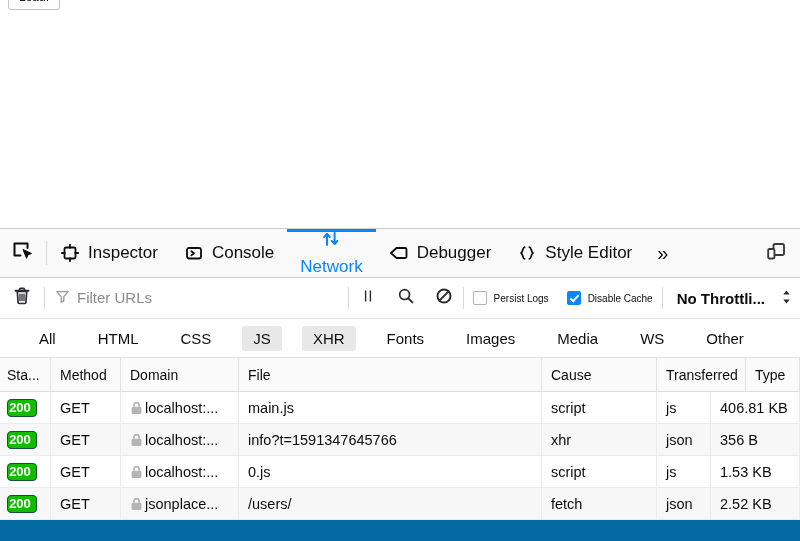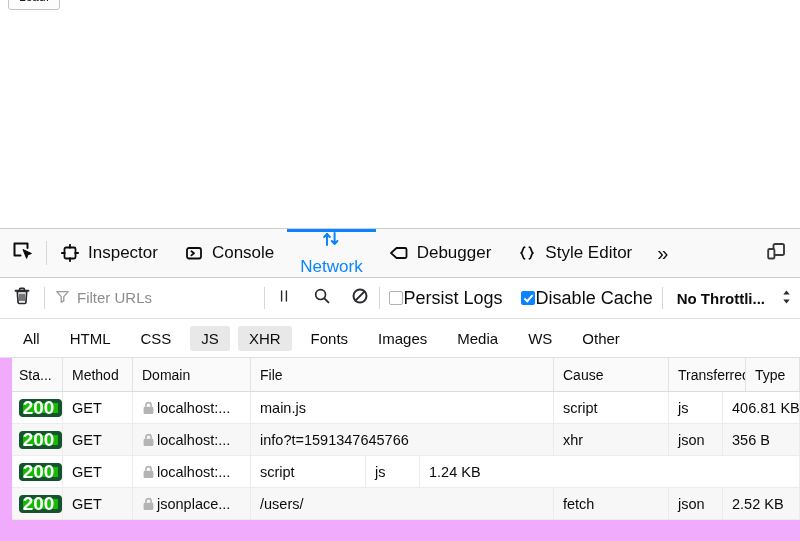--- a/index.html
+++ b/index.html
@@ -162,23 +162,23 @@
     width: 38px;
     display: flex;
     align-items: center;
     justify-content: center;
     cursor: pointer;
     flex: 0 0 auto;
   }
   .checkbox-item {
     display: flex;
     align-items: center;
-    gap: 1px;
+    gap: 7px;
     padding: 0 9px;
-    font-size: 18px;
+    font-size: 10px;
     color: #0c0c0d;
     cursor: pointer;
     white-space: nowrap;
   }
   .cb {
     width: 14px;
     height: 14px;
     border: 1px solid #b1b1b3;
     border-radius: 2px;
     background: #ffffff;
@@ -209,44 +209,43 @@
     cursor: pointer;
     white-space: nowrap;
     font-weight: bold;
   }
 
   
   .type-filters {
     height: 38px;
     display: flex;
     align-items: center;
-    padding-left: 12px;
-    gap: 8px;
+    padding-left: 28px;
+    gap: 20px;
     background: #ffffff;
     border-bottom: 1px solid #e0e0e2;
     flex: 0 0 auto;
   }
   .type-btn {
     font-size: 15px;
     color: #0c0c0d;
     padding: 4px 11px;
     border-radius: 3px;
     cursor: pointer;
     white-space: nowrap;
   }
   .type-btn.active {
     background: #e8e8e9;
   }
 
   
   .net-table {
     flex: 1 1 auto;
     overflow: hidden;
-    background: #f0abfc;
-    padding-left: 12px;
+    background: #0369a1;
   }
   .row {
     display: flex;
     height: 32px;
     align-items: stretch;
     box-sizing: border-box;
   }
   .head-row {
     background: #fafafa;
     border-bottom: 1px solid #dcdcdd;
@@ -288,25 +287,25 @@
   .c-type   { width: 54px;  flex: 0 0 54px; }
   .c-transferred { flex: 1 1 auto; }
 
   .status-badge {
     display: inline-flex;
     align-items: center;
     justify-content: center;
     min-width: 30px;
     height: 18px;
     padding: 0 4px;
-    font-size: 19px;
+    font-size: 13px;
     font-weight: bold;
     color: #ffffff;
     background: #12bc00;
-    border: 4px solid #14532d;
+    border: 1px solid #14532d;
     border-radius: 4px;
     box-sizing: border-box;
     line-height: 1;
   }
   .domain-cell {
     display: flex;
     align-items: center;
     gap: 2px;
     overflow: hidden;
   }
@@ -554,23 +553,24 @@
         <span class="domain-cell">
           <span class="lock-icon">
             <svg width="13" height="14" viewBox="0 0 13 14">
               <rect x="1.6" y="5.8" width="9.8" height="7.2" rx="1.3" fill="#b4b4b6"></rect>
               <path d="M3.9 5.8V4.2a2.6 2.6 0 0 1 5.2 0v1.6" fill="none" stroke="#b4b4b6" stroke-width="1.7"></path>
             </svg>
           </span>
           <span>localhost:...</span>
         </span>
       </div>
+      <div class="cell c-file">0.js</div>
       <div class="cell c-cause">script</div>
       <div class="cell c-type">js</div>
-      <div class="cell c-transferred">1.24 KB</div>
+      <div class="cell c-transferred">1.53 KB</div>
     </div>
 
     <div class="row body-row even">
       <div class="cell c-status">
         <span class="inner status-badge" style="padding-left:0;margin-left:7px;">200</span>
       </div>
       <div class="cell c-method">GET</div>
       <div class="cell c-domain">
         <span class="domain-cell">
           <span class="lock-icon">

